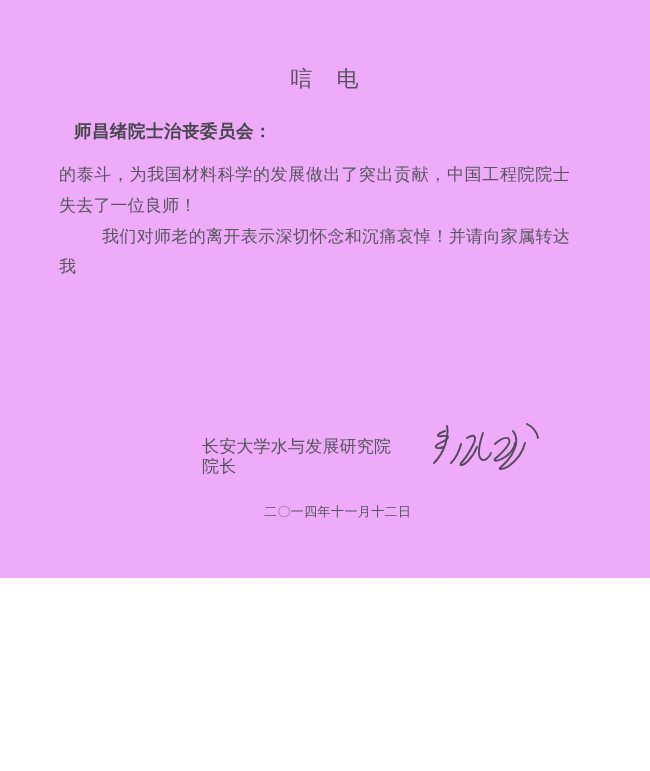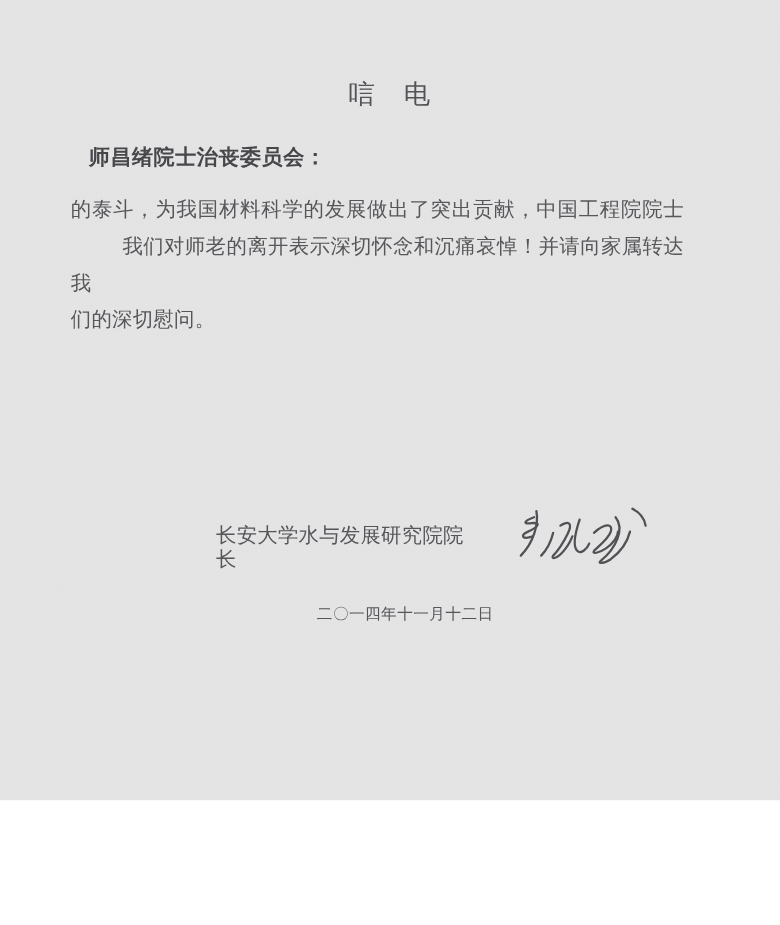--- a/index.html
+++ b/index.html
@@ -3,22 +3,22 @@
 <meta charset="utf-8">
 <style>
   html, body {
     margin: 0;
     padding: 0;
     background: #ffffff;
   }
   .page {
     position: relative;
     width: 650px;
-    height: 667px;
-    background: #e5e5e5;
+    height: 578px;
+    background: #f0abfc;
     overflow: hidden;
     font-family: "Liberation Sans", "DejaVu Sans", sans-serif;
     color: #57575b;
     text-decoration: underline;
   }
   .noise {
     position: absolute;
     left: 0; top: 0;
     pointer-events: none;
   }
@@ -72,20 +72,21 @@
   }
   .signer .l1 {
     text-align: justify;
     text-align-last: justify;
     line-height: 20px;
   }
   .signer .l2 {
     margin-top: 11px;
     line-height: 20px;
     letter-spacing: 0.2px;
+    margin-left: 22px;
   }
   .signature-svg {
     position: absolute;
     left: 424px;
     top: 416px;
   }
   .date-line {
     position: absolute;
     left: 264px;
     top: 503px;
@@ -106,22 +107,22 @@
     </filter>
     <rect width="650" height="771" filter="url(#grain)"></rect>
   </svg>
 
   <h1 class="title">唁　电</h1>
 
   <div class="salutation">师昌绪院士治丧委员会：</div>
 
   <div class="body-block">
     <div class="line">的泰斗，为我国材料科学的发展做出了突出贡献，中国工程院院士</div>
+    <div class="line end">失去了一位良师！</div>
     <div class="line indent">我们对师老的离开表示深切怀念和沉痛哀悼！并请向家属转达我</div>
-    <div class="line end">们的深切慰问。</div>
   </div>
 
   <div class="signer">
     <div class="l2">长安大学水与发展研究院院长</div>
   </div>
 
   <svg class="signature-svg" width="122" height="58" viewBox="0 0 122 58" aria-hidden="true">
     <g fill="none" stroke="#3c3c42" stroke-width="1.9" stroke-linecap="round" stroke-linejoin="round" opacity="0.88">
 
       <path d="M21,15 C13,18 11,21 19,20 C27,19 25,23 16,27 C9,30 11,34 20,31"></path>

